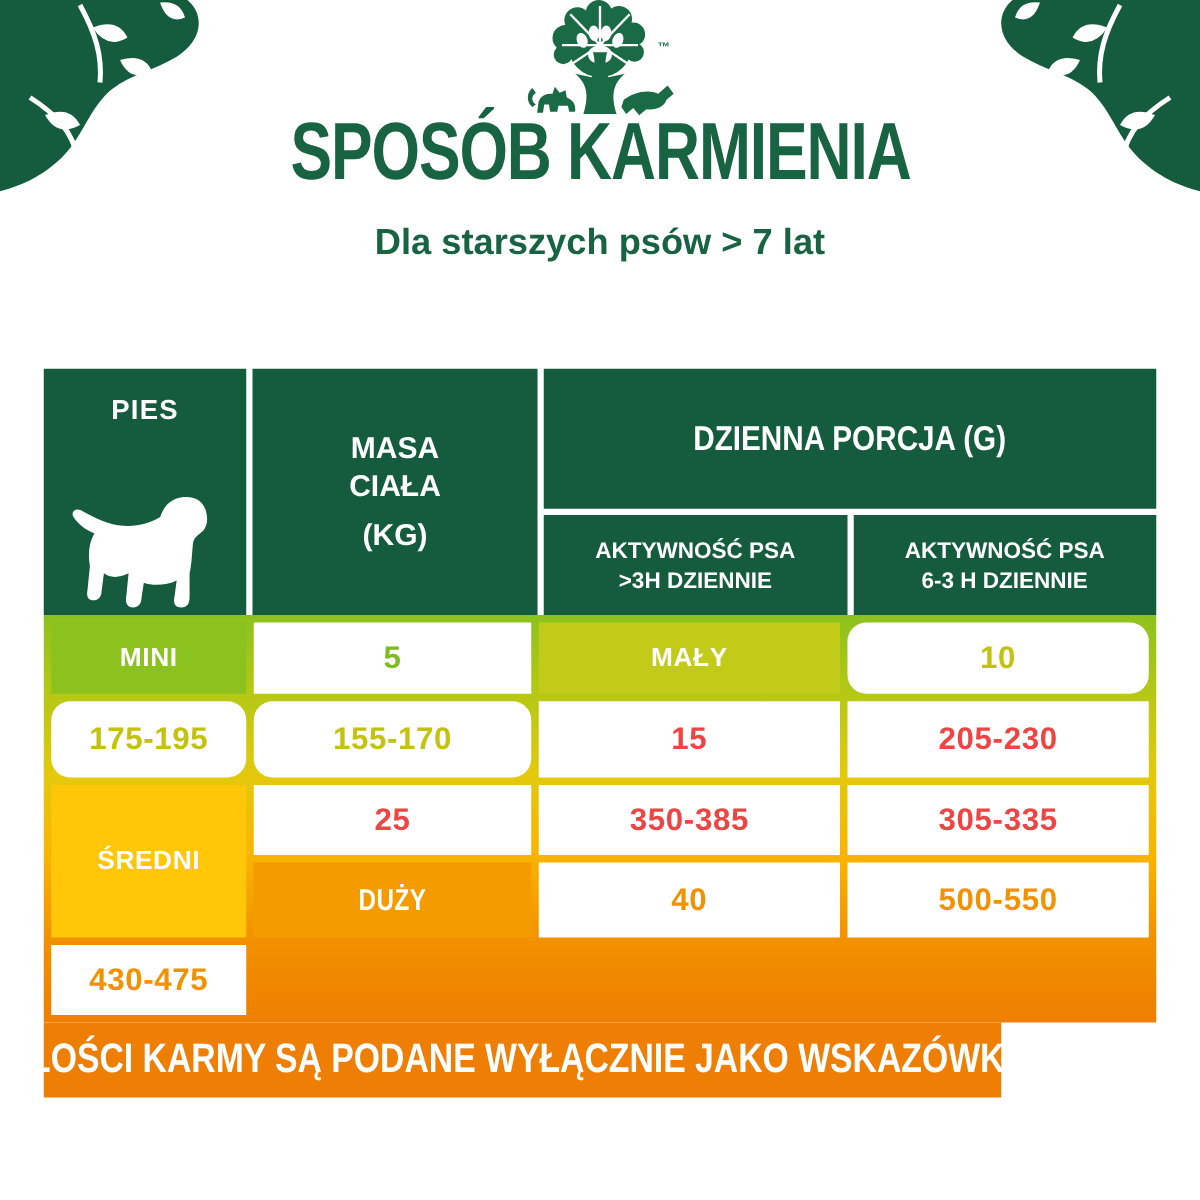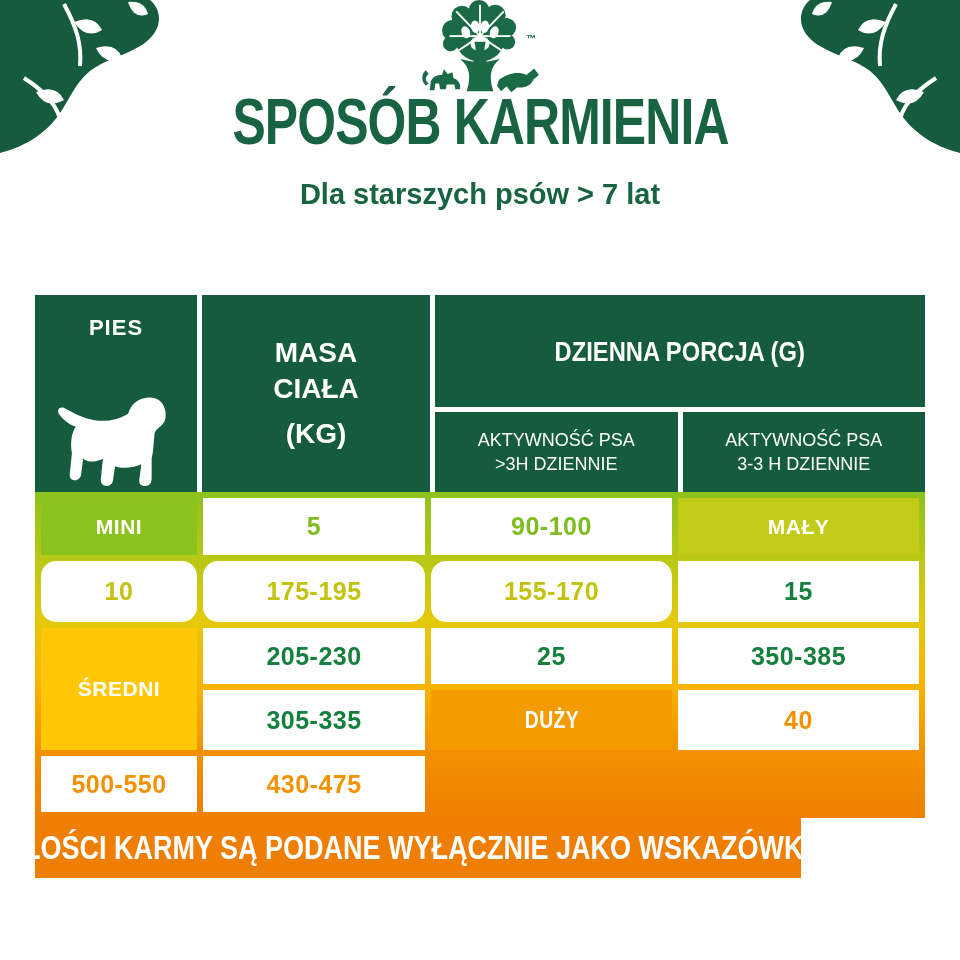--- a/index.html
+++ b/index.html
@@ -21,45 +21,45 @@
   .subtitle { position:absolute; top:178px; left:0; width:100%; text-align:center; color:#176342; font-size:29px; font-weight:bold; }
 
   
   .ftable { position:absolute; left:35px; top:295px; width:890px; }
 
   .thead { display:grid; grid-template-columns:162px 228px 1fr; gap:5px; height:197px; }
   .hcell { background:#155b3e; color:#fff; display:flex; flex-direction:column; align-items:center; justify-content:center; text-align:center; }
   .pies-cell { justify-content:space-between; padding-top:20px; }
   .pies-label { font-size:22px; font-weight:bold; letter-spacing:1px; }
   .dog-icon { width:122px; margin-top:8px; }
-  .masa-cell { font-size:28px; font-weight:bold; line-height:1.3; }
+  .masa-cell { font-size:24px; font-weight:bold; line-height:1.3; }
   .masa-kg { margin-top:8px; }
   .porcja-col { display:flex; flex-direction:column; gap:5px; }
   .porcja-cell { height:112px; }
   .porcja-cell .t-cond { display:inline-block; font-size:25px; font-weight:bold; transform:scale(0.95,1.1); white-space:nowrap; }
   .subhead { display:grid; grid-template-columns:1fr 1fr; gap:5px; flex:1; }
-  .subhead .hcell { font-size:18px; font-weight:normal; line-height:1.35; }
+  .subhead .hcell { font-size:18px; font-weight:bold; line-height:1.35; }
 
   .tbody {
     display:grid;
     grid-template-columns:156px 222px 1fr 1fr;
     grid-template-rows:57px 61px 56px 60px 56px;
     gap:6px; padding:6px; width:890px;
     background:linear-gradient(180deg,#8cc21e 0px,#b5c815 62px,#e3c90c 128px,#f8b300 195px,#f29000 262px,#ee7d00 333px);
   }
   .lblcell { display:flex; align-items:center; justify-content:center; color:#fff; font-size:21px; font-weight:bold; letter-spacing:0.5px; }
   .bg-mini { background:#8cc21e; }
   .bg-maly { background:#c2cb18; }
   .bg-sredni { background:#ffc708; grid-row:3/5; grid-column:1; }
   .bg-duzy { background:#f49b00; }
   .lbl-cond { display:inline-block; transform:scale(0.88,1.1); font-size:22px; }
   .vcell { background:#fff; display:flex; align-items:center; justify-content:center; font-size:25px; font-weight:bold; letter-spacing:0.5px; }
   .tx-mini { color:#7fbc20; }
   .tx-maly { color:#c3c30f;border-radius:15px; }
-  .tx-sredni { color:#15803d; }
+  .tx-sredni { color:#ef4444; }
   .tx-duzy { color:#f39200; }
 
   .footnote { width:766px; height:60px; background:#ee7e04; display:flex; align-items:center; justify-content:center; color:#fff; }
   .footnote .t-cond { display:inline-block; font-size:30px; font-weight:bold; transform:scale(0.9,1.1); white-space:nowrap; }
 </style>
 </head>
 <body>
 
 <div class="page">
 
@@ -153,31 +153,30 @@
         <div class="hcell porcja-cell">
           <span class="t-cond">DZIENNA PORCJA (G)</span>
         </div>
         <div class="subhead">
           <div class="hcell">
             <span>AKTYWNOŚĆ PSA</span>
             <span>&gt;3H DZIENNIE</span>
           </div>
           <div class="hcell">
             <span>AKTYWNOŚĆ PSA</span>
-            <span>3-3 H DZIENNIE</span>
+            <span>6-3 H DZIENNIE</span>
           </div>
         </div>
       </div>
     </div>
 
     <div class="tbody">
 
       <div class="lblcell bg-mini">MINI</div>
       <div class="vcell tx-mini">5</div>
-      <div class="vcell tx-mini">90-100</div>
 
       <div class="lblcell bg-maly">MAŁY</div>
       <div class="vcell tx-maly">10</div>
       <div class="vcell tx-maly">175-195</div>
       <div class="vcell tx-maly">155-170</div>
 
       <div class="lblcell bg-sredni">ŚREDNI</div>
       <div class="vcell tx-sredni">15</div>
       <div class="vcell tx-sredni">205-230</div>
       <div class="vcell tx-sredni">25</div>

